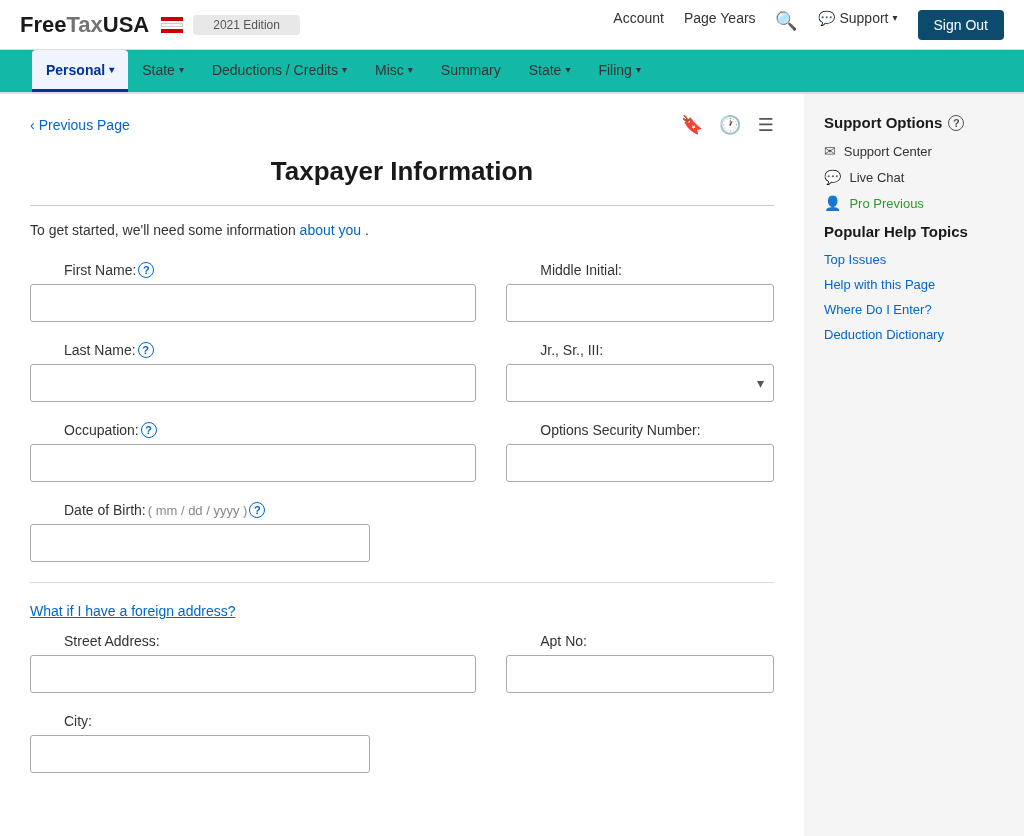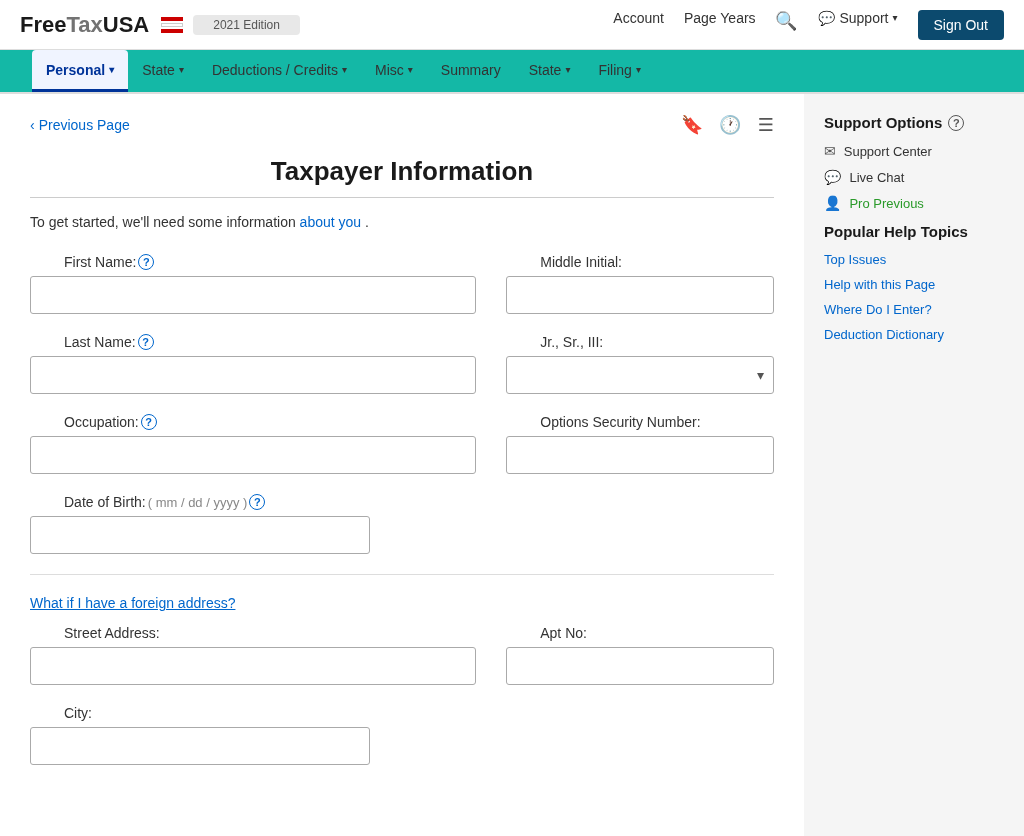--- a/index.html
+++ b/index.html
@@ -155,21 +155,21 @@
       font-size: 18px;
       color: #555;
     }
 
     
     .form-title {
       text-align: center;
       font-size: 26px;
       font-weight: bold;
       color: #1a1a1a;
-      margin-bottom: 10px;
+      margin-bottom: 18px;
     }
     .form-divider {
       border: none;
       border-top: 1px solid #ccc;
       margin-bottom: 16px;
     }
     .form-intro {
       font-size: 14px;
       color: #333;
       margin-bottom: 24px;

